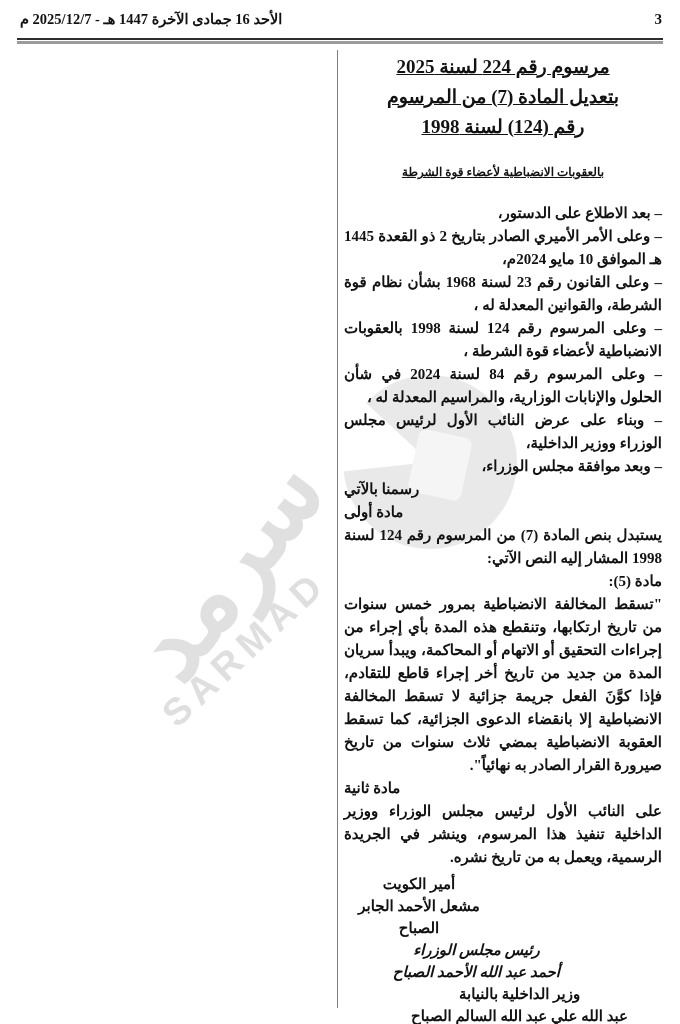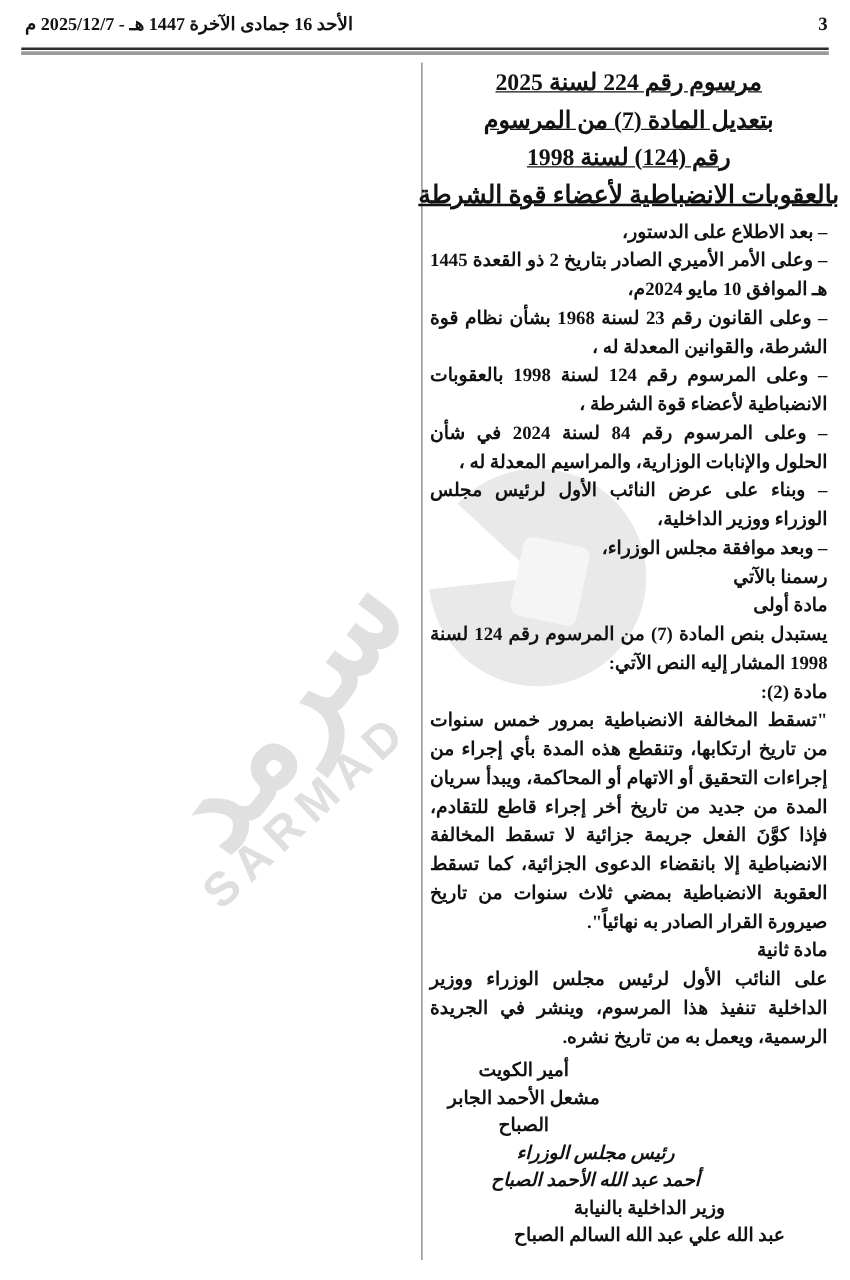--- a/index.html
+++ b/index.html
@@ -22,23 +22,23 @@
   
   .watermark{position:absolute;left:115px;top:325px;width:420px;height:440px;z-index:0;pointer-events:none;}
   
   .content{
     position:absolute;left:344px;top:52px;width:318px;z-index:2;
     direction:rtl;text-align:justify;font-size:15px;line-height:23px;font-weight:bold;
   }
   .content p{margin:0;}
   .title-block{text-align:center;margin-bottom:5px;}
   .title-block .t{font-size:19px;line-height:30px;font-weight:bold;text-decoration:underline;}
-  .title-block .t4{font-size:20px;line-height:28px;margin:0 -10px;white-space:nowrap;}
+  .title-block .t4{font-size:12px;line-height:28px;margin:16px -10px;white-space:nowrap;}
   .clause{margin-top:1px;}
-  .center{text-align:right;}
+  .center{text-align:left;}
   .gap-top{margin-top:2px;}
   .sigs{margin-top:4px;}
   .sig{width:fit-content;text-align:center;line-height:22px;margin-top:0;}
   .sig1{margin-left:auto;margin-right:168px;}
   .sig2{margin-left:auto;margin-right:102px;font-style:italic;}
   .sig3{margin-left:auto;margin-right:34px;}
 </style>
 </head>
 <body>
 
@@ -78,21 +78,21 @@
     <p class="clause">– وعلى الأمر الأميري الصادر بتاريخ 2 ذو القعدة 1445 هـ الموافق 10 مايو 2024م،</p>
     <p class="clause">– وعلى القانون رقم 23 لسنة 1968 بشأن نظام قوة الشرطة، والقوانين المعدلة له ،</p>
     <p class="clause">– وعلى المرسوم رقم 124 لسنة 1998 بالعقوبات الانضباطية لأعضاء قوة الشرطة ،</p>
     <p class="clause">– وعلى المرسوم رقم 84 لسنة 2024 في شأن الحلول والإنابات الوزارية، والمراسيم المعدلة له ،</p>
     <p class="clause">– وبناء على عرض النائب الأول لرئيس مجلس الوزراء ووزير الداخلية،</p>
     <p class="clause">– وبعد موافقة مجلس الوزراء،</p>
 
     <p class="center gap-top">رسمنا بالآتي</p>
     <p class="center">مادة أولى</p>
     <p>يستبدل بنص المادة (7) من المرسوم رقم 124 لسنة 1998 المشار إليه النص الآتي:</p>
-    <p>مادة (2):</p>
+    <p>مادة (5):</p>
     <p>"تسقط المخالفة الانضباطية بمرور خمس سنوات من تاريخ ارتكابها، وتنقطع هذه المدة بأي إجراء من إجراءات التحقيق أو الاتهام أو المحاكمة، ويبدأ سريان المدة من جديد من تاريخ أخر إجراء قاطع للتقادم، فإذا كوَّنَ الفعل جريمة جزائية لا تسقط المخالفة الانضباطية إلا بانقضاء الدعوى الجزائية، كما تسقط العقوبة الانضباطية بمضي ثلاث سنوات من تاريخ صيرورة القرار الصادر به نهائياً".</p>
     <p class="center">مادة ثانية</p>
     <p>على النائب الأول لرئيس مجلس الوزراء ووزير الداخلية تنفيذ هذا المرسوم، وينشر في الجريدة الرسمية، ويعمل به من تاريخ نشره.</p>
 
     <div class="sigs">
       <div class="sig sig1">
         <div>أمير الكويت</div>
         <div>مشعل الأحمد الجابر الصباح</div>
       </div>
       <div class="sig sig2">

